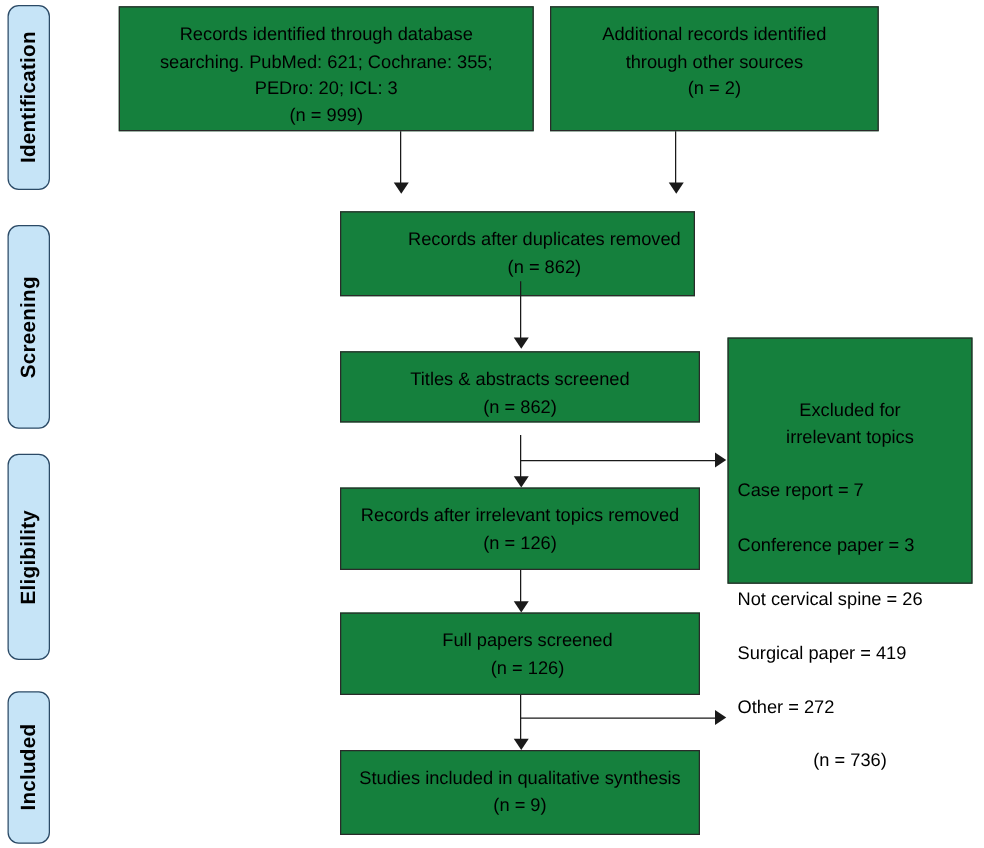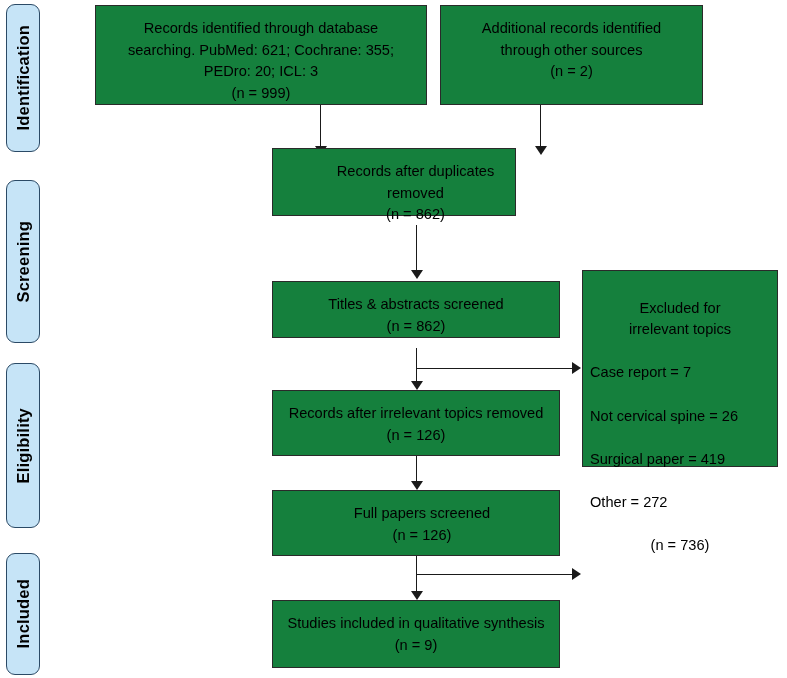--- a/index.html
+++ b/index.html
@@ -57,21 +57,21 @@
     line-height: 1.48;
     color: #000000;
     text-align: center;
     white-space: pre-line;
     padding: 0 7px;
   }
   .flow-box.align-left .box-text {
     text-align: left;
   }
   .flow-box.pad-more {
-    padding-top: 5px;
+    padding-top: 26px;
     justify-content: center;
   }
 
   
   .vline {
     position: absolute;
     width: 0;
     border-left: 1.7px solid #1a1a1a;
   }
   .hline {
@@ -129,21 +129,21 @@
 through other sources
 (n = 2)</span>
   </div>
 
   <div class="vline" style="left:320px; top:105px; height:42px;"></div>
   <div class="arrow-down" style="left:315px; top:146px;"></div>
 
   <div class="vline" style="left:540px; top:105px; height:42px;"></div>
   <div class="arrow-down" style="left:535px; top:146px;"></div>
 
-  <div class="flow-box" style="left:272px; top:148px; width:244px; height:68px;padding-left:43px;">
+  <div class="flow-box" style="left:272px; top:169px; width:284px; height:68px;padding-left:43px;">
     <span class="box-text">Records after duplicates removed
 (n = 862)</span>
   </div>
 
   <div class="vline" style="left:416px; top:225px; height:46px;"></div>
   <div class="arrow-down" style="left:411px; top:270px;"></div>
 
   <div class="flow-box" style="left:272px; top:281px; width:288px; height:57px;">
     <span class="box-text">Titles &amp; abstracts screened
 (n = 862)</span>
@@ -152,20 +152,21 @@
   <div class="vline" style="left:416px; top:348px; height:40px;"></div>
   <div class="arrow-down" style="left:411px; top:381px;"></div>
   <div class="hline" style="left:416px; top:368px; width:157px;"></div>
   <div class="arrow-right" style="left:572px; top:362px;"></div>
 
   <div class="flow-box align-left pad-more" style="left:582px; top:270px; width:196px; height:197px;">
     <span class="box-text" style="width:100%;">
       <span style="display:block; text-align:center;">Excluded for
 irrelevant topics</span>
       <span style="display:block; text-align:left;">Case report = 7</span>
+      <span style="display:block; text-align:left;">Conference paper = 3</span>
       <span style="display:block; text-align:left;">Not cervical spine = 26</span>
       <span style="display:block; text-align:left;">Surgical paper = 419</span>
       <span style="display:block; text-align:left;">Other = 272</span>
       <span style="display:block; text-align:center;">(n = 736)</span>
     </span>
   </div>
 
   <div class="flow-box" style="left:272px; top:390px; width:288px; height:66px;">
     <span class="box-text">Records after irrelevant topics removed
 (n = 126)</span>

